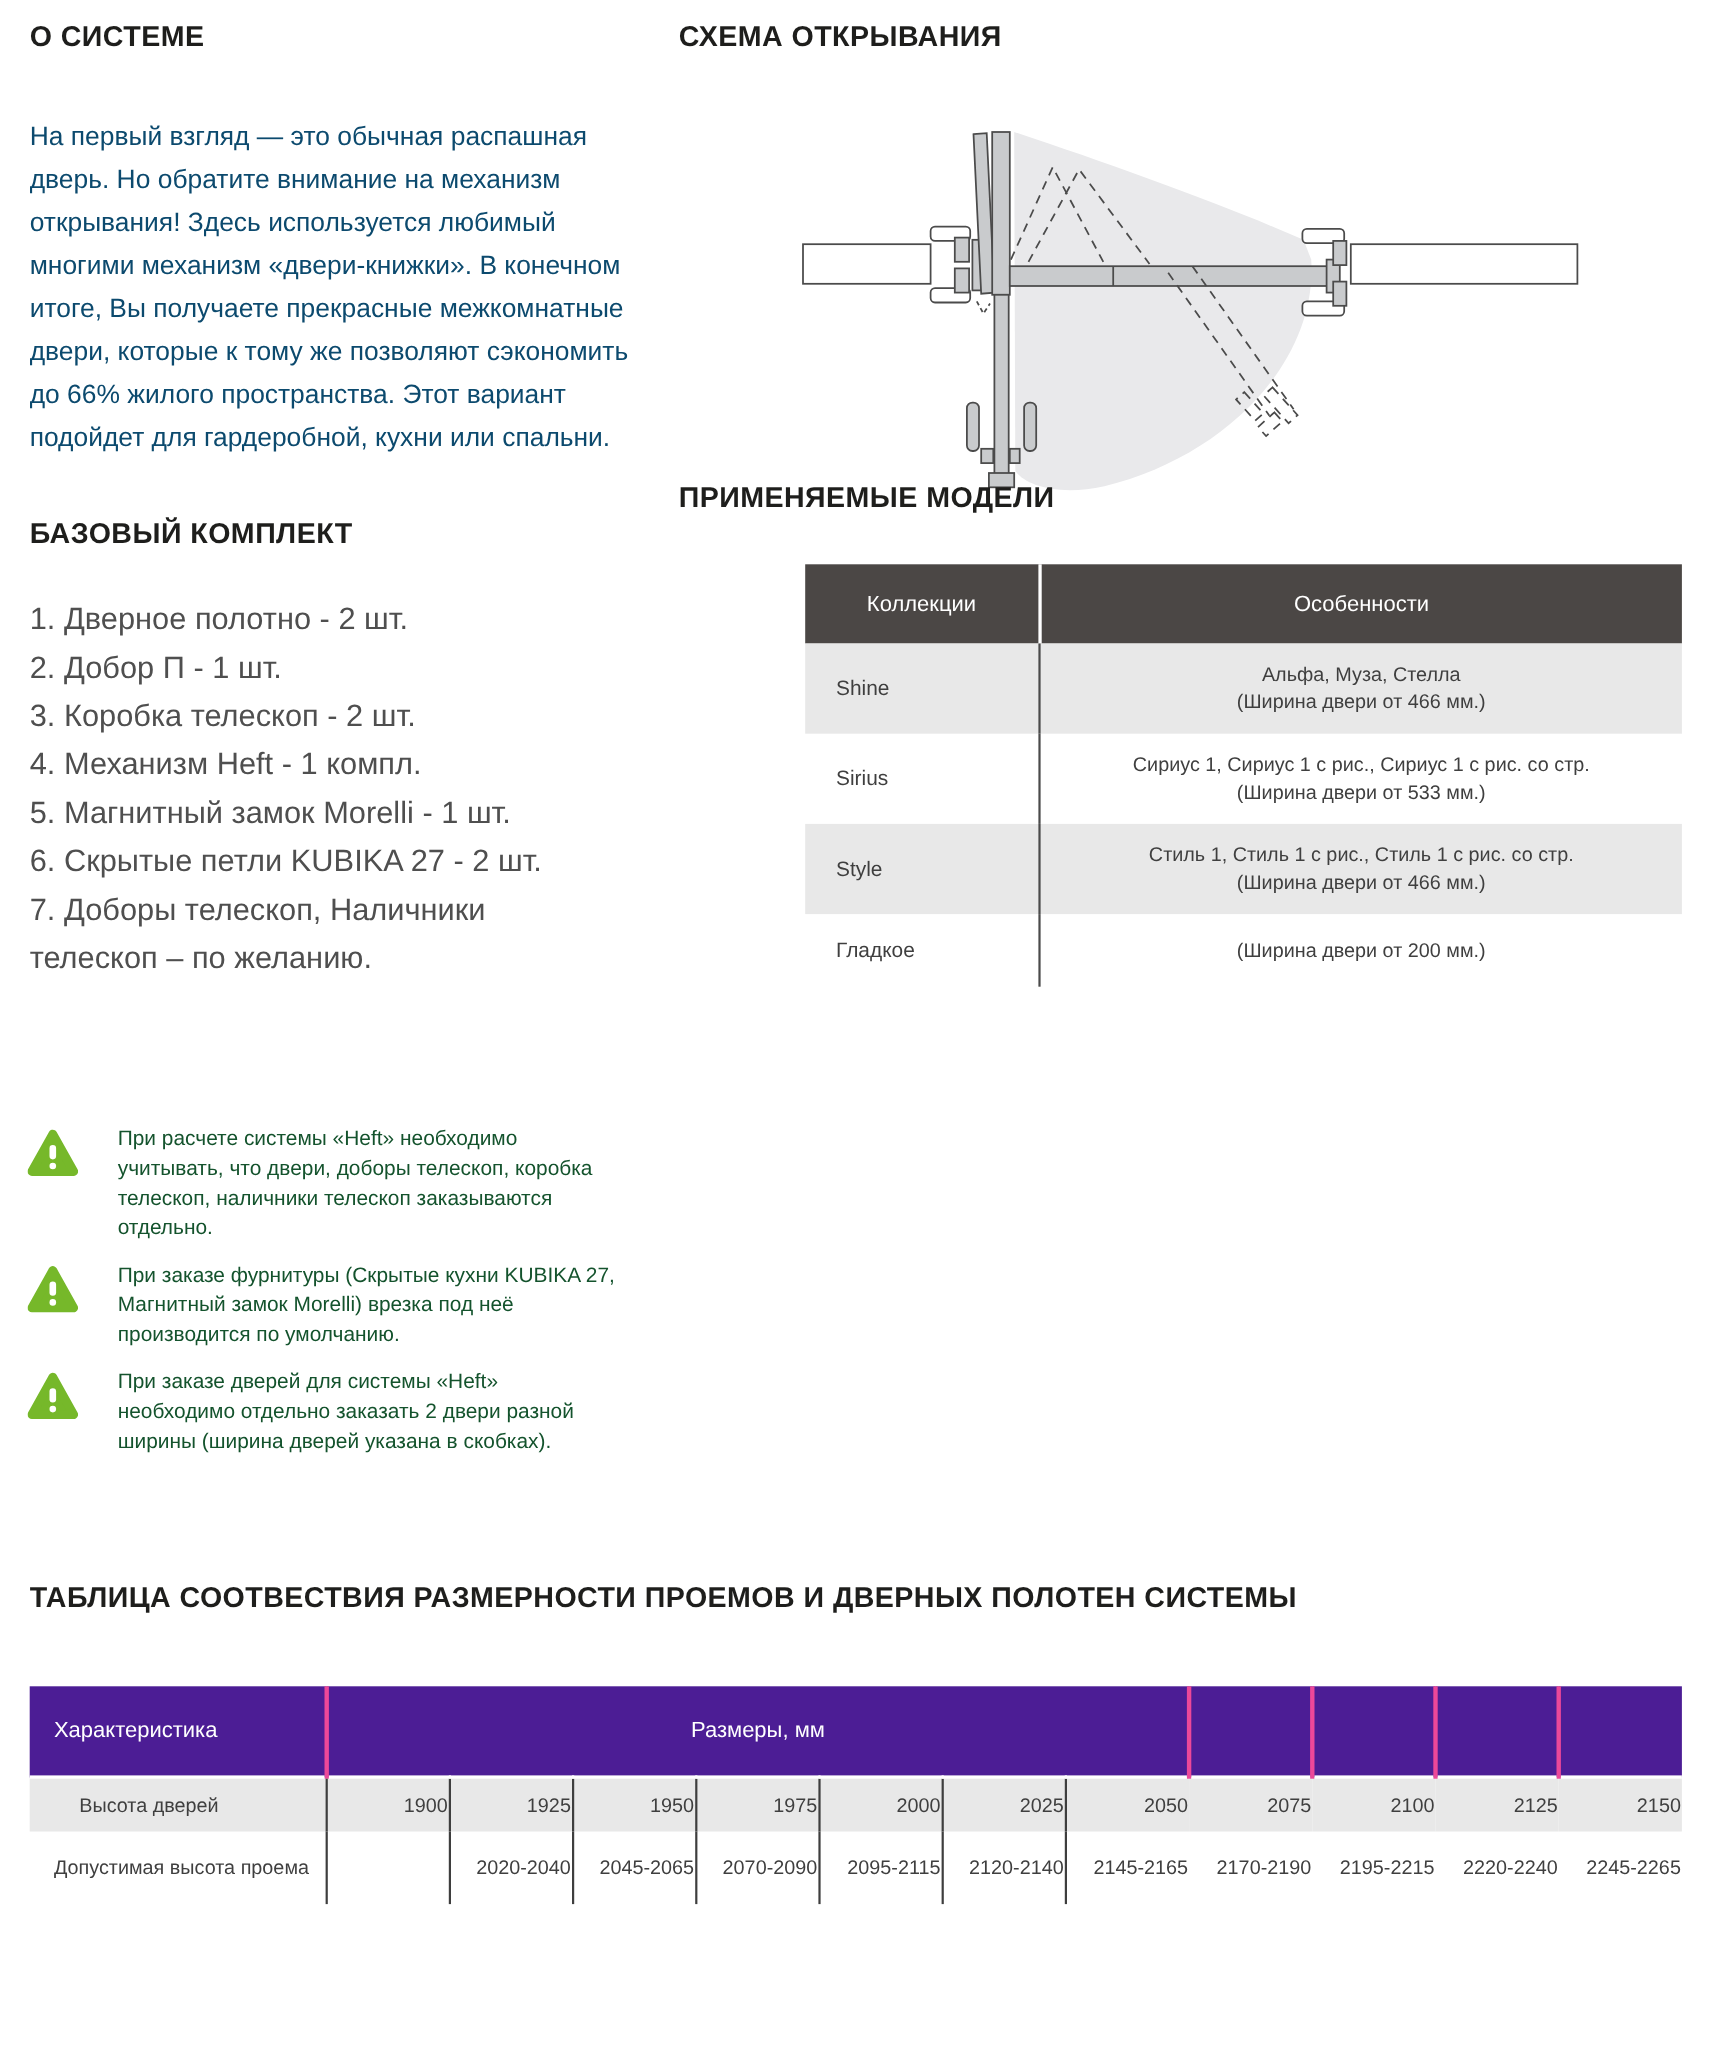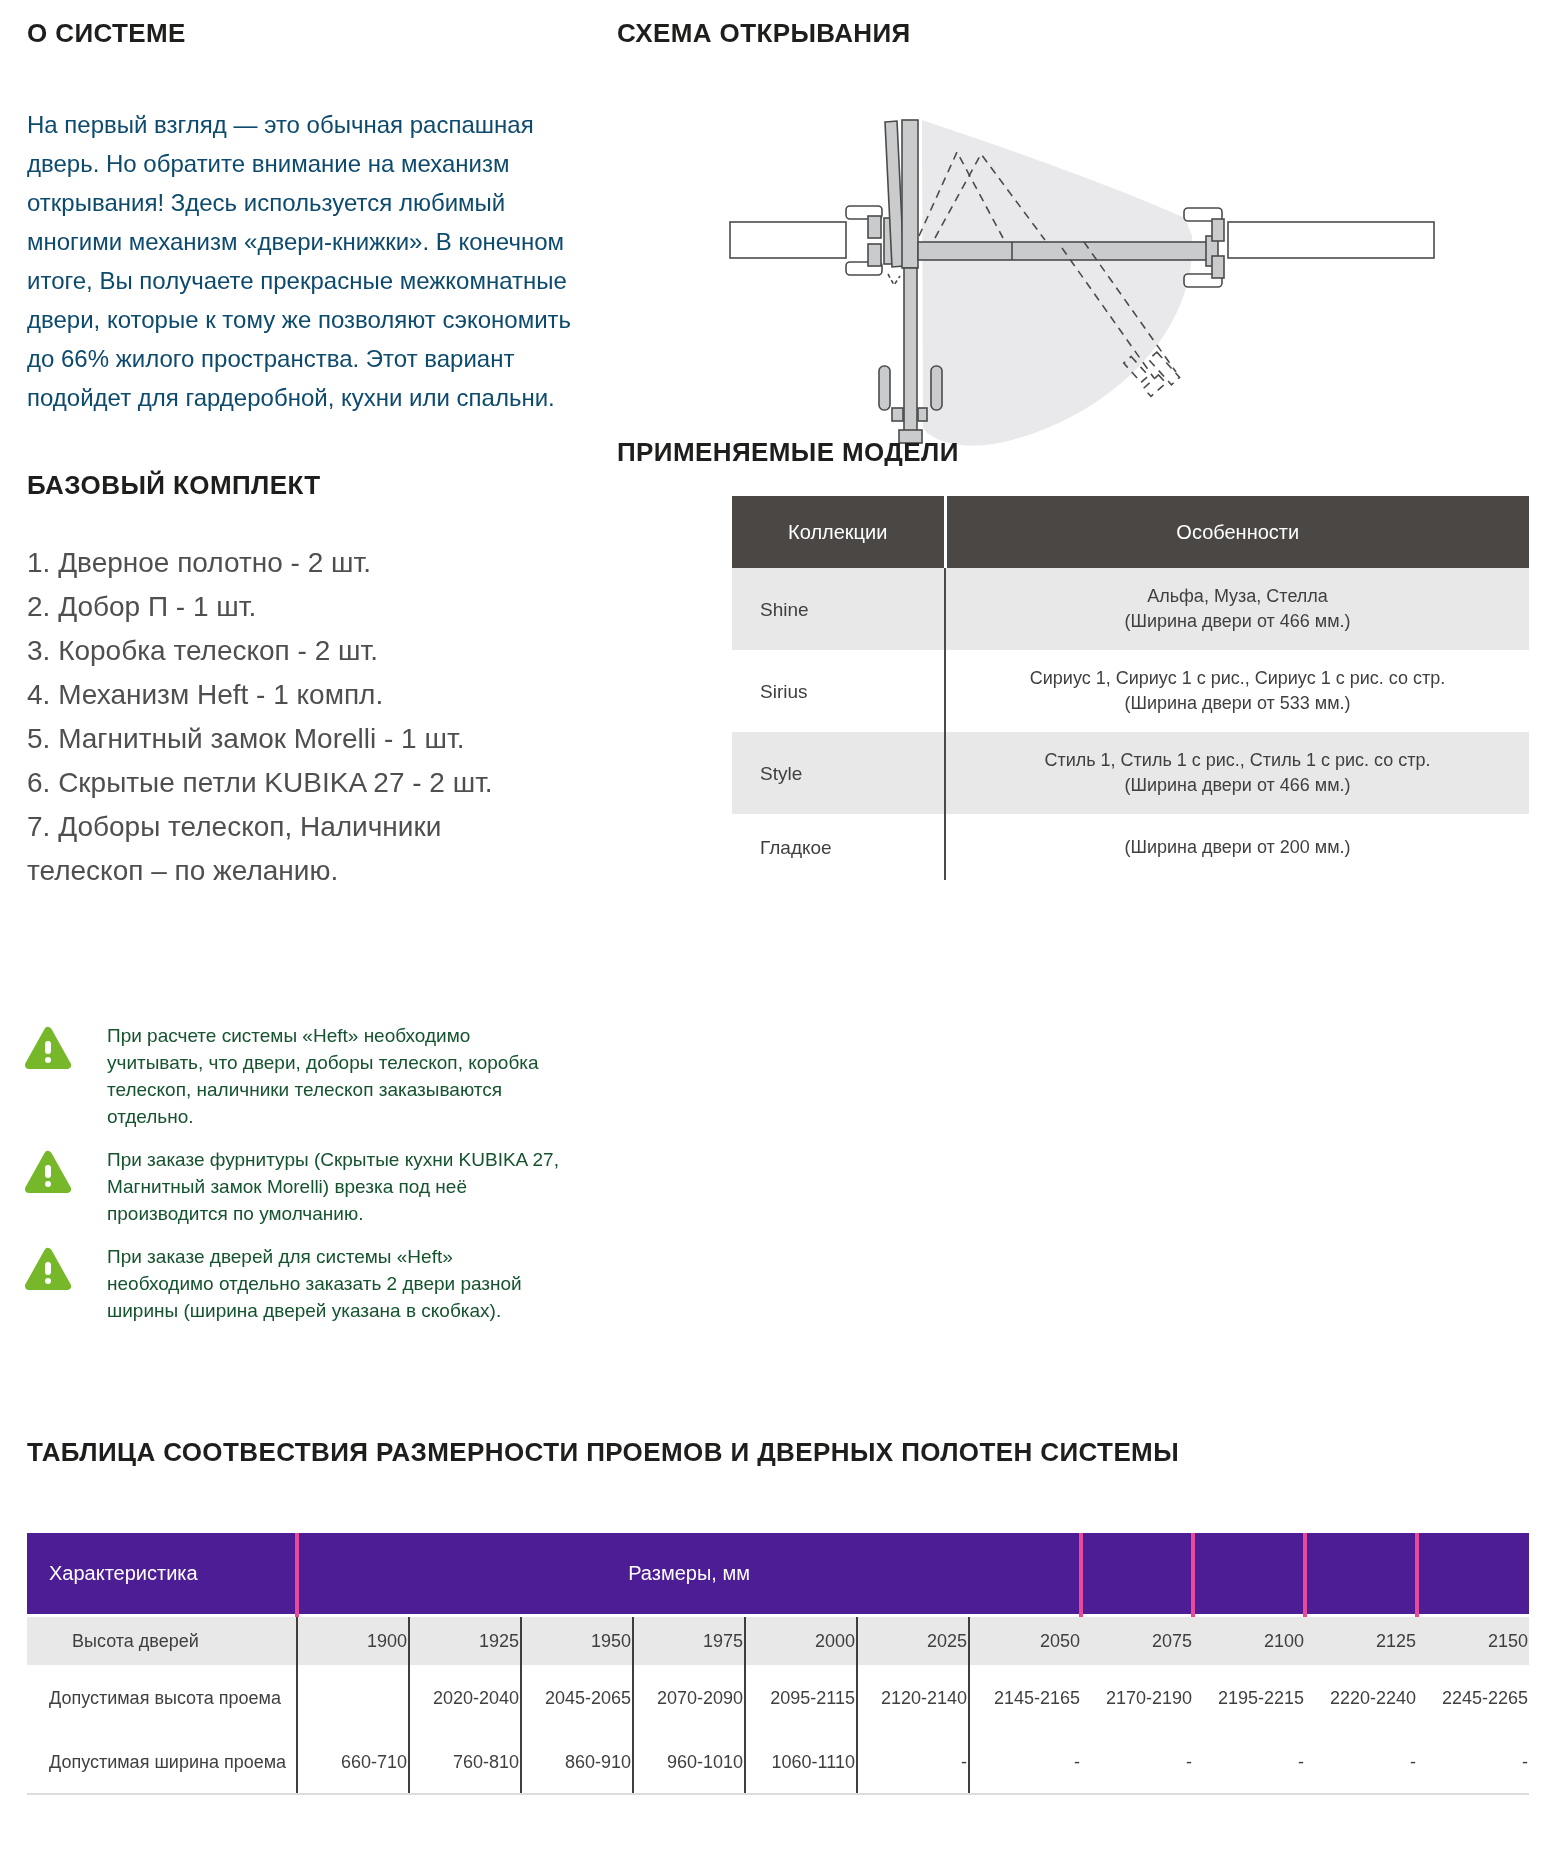--- a/index.html
+++ b/index.html
@@ -17,21 +17,21 @@
   .warning{display:flex;align-items:flex-start;margin-bottom:16px;}
   .warn-icon{flex:0 0 46px;margin-top:4px;}
   .warning p{margin:0 0 0 36px;width:455px;font-size:19px;line-height:27px;color:#14532d;}
 
   
   .scheme-title{position:absolute;left:617px;top:18px;}
   .diagram{position:absolute;left:712px;top:78px;width:740px;height:370px;}
   .models-title{position:absolute;left:617px;top:437px;}
 
   table{border-collapse:collapse;}
-  .models-table{position:absolute;left:732px;top:496px;width:797px;table-layout:fixed;}
+  .models-table{position:absolute;left:732px;top:513px;width:797px;table-layout:fixed;}
   .models-table th{background:#4b4745;color:#fff;font-weight:400;font-size:20px;height:70px;text-align:center;vertical-align:middle;}
   .models-table th.col-features{border-left:3px solid #fff;}
   .models-table col.c1{width:213px;}
   .models-table col.c2{width:584px;}
   .models-table td{font-size:18px;line-height:25px;color:#3f3f3f;vertical-align:middle;}
   .models-table td.collection{text-align:left;padding-left:28px;font-size:19px;}
   .models-table td.features{text-align:center;border-left:2px solid #4a4a4a;white-space:pre-line;}
   .models-table tr.h80 td{height:80px;}
   .models-table tr.h64 td{height:64px;}
   .models-table tr.alt td{background:#e8e8e8;}
@@ -247,30 +247,16 @@
       <td class="b">2045-2065</td>
       <td class="b">2070-2090</td>
       <td class="b">2095-2115</td>
       <td class="b">2120-2140</td>
       <td>2145-2165</td>
       <td>2170-2190</td>
       <td>2195-2215</td>
       <td>2220-2240</td>
       <td>2245-2265</td>
     </tr>
-    <tr class="r4">
-      <td class="lbl b">Допустимая ширина проема</td>
-      <td class="b">660-710</td>
-      <td class="b">760-810</td>
-      <td class="b">860-910</td>
-      <td class="b">960-1010</td>
-      <td class="b">1060-1110</td>
-      <td class="b">-</td>
-      <td>-</td>
-      <td>-</td>
-      <td>-</td>
-      <td>-</td>
-      <td>-</td>
-    </tr>
   </tbody>
     </table>
 
 </div>
 
 </body></html>

